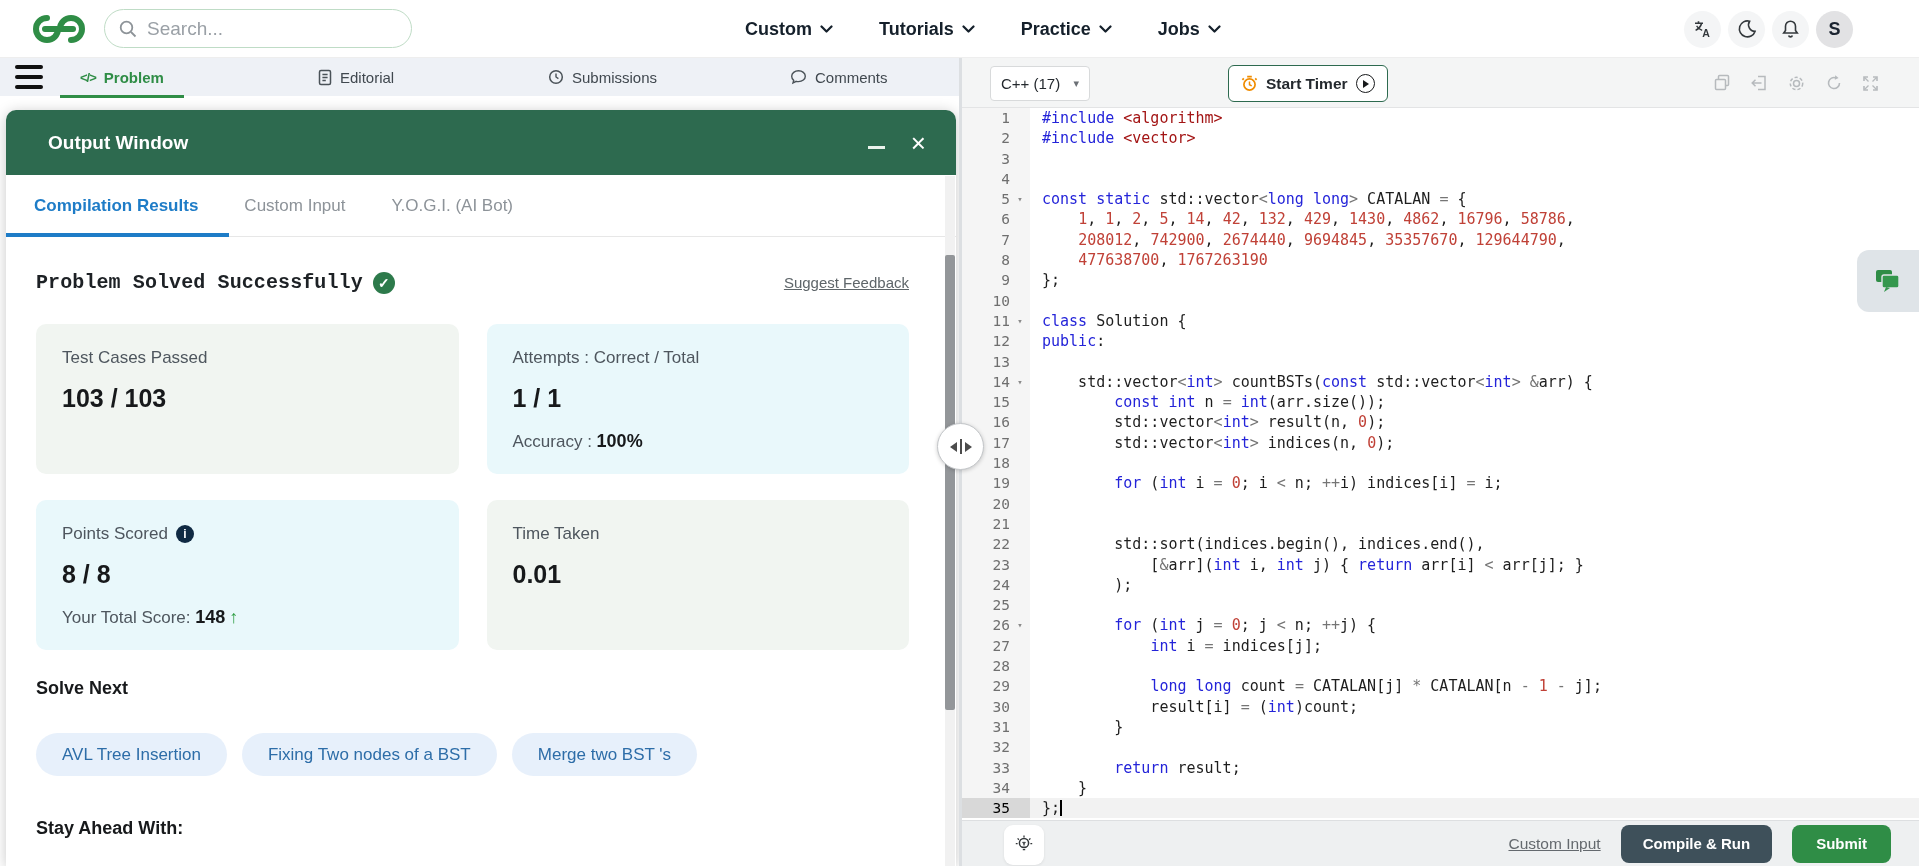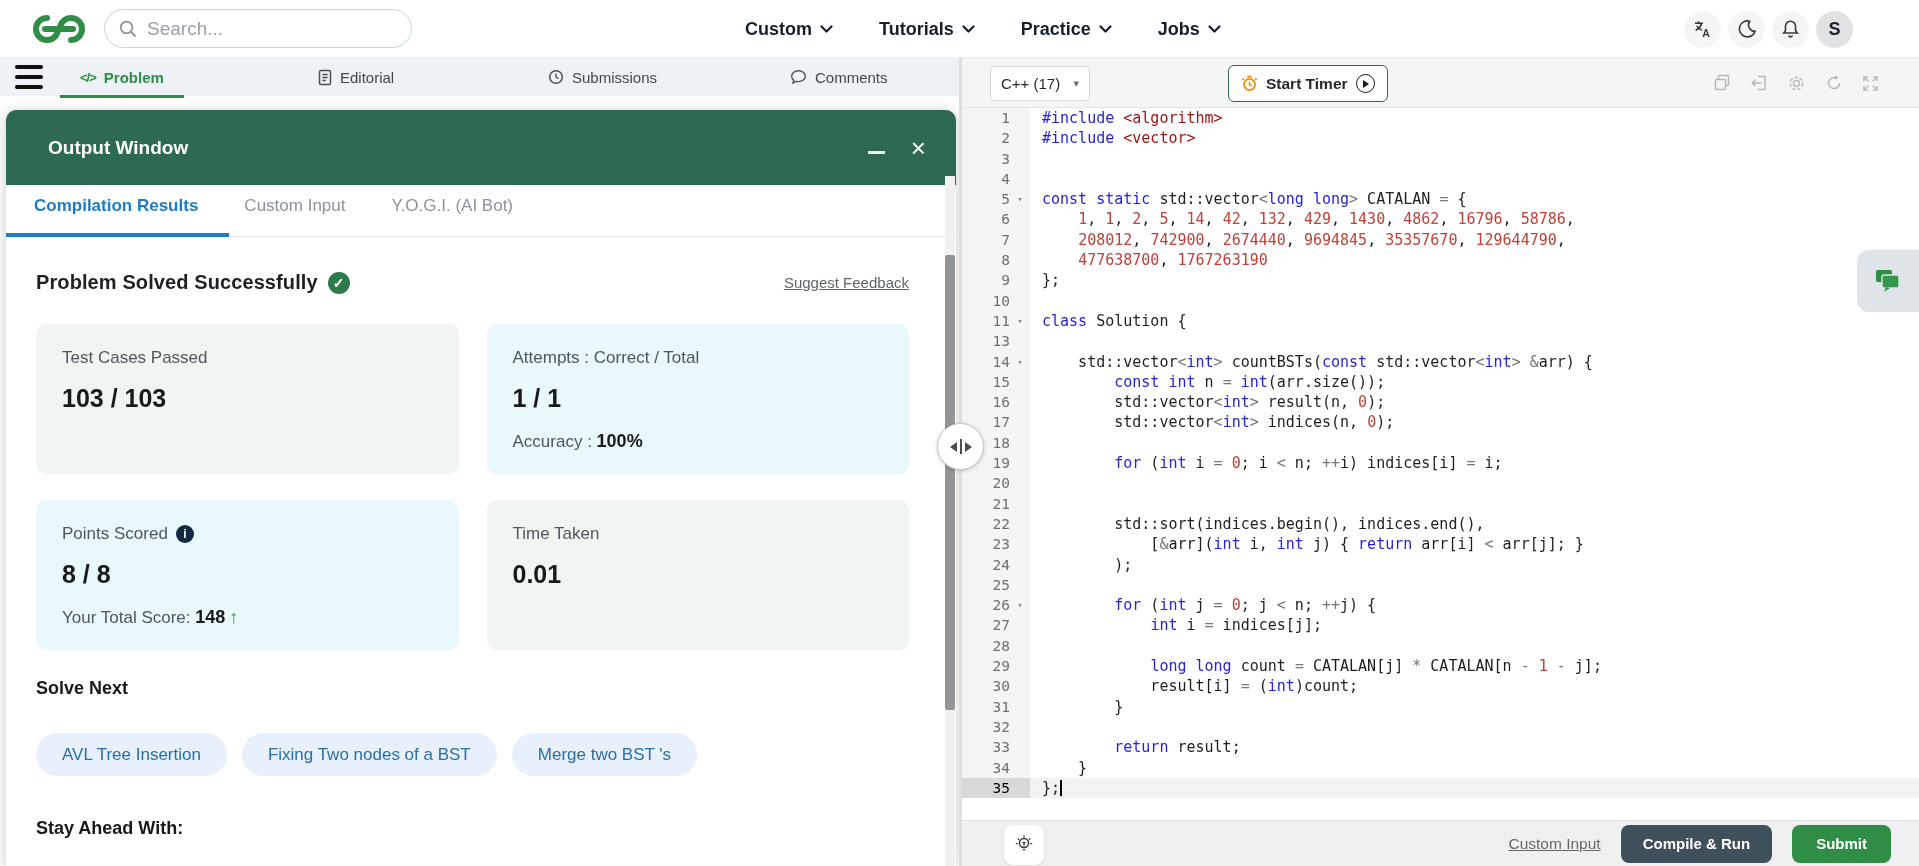--- a/index.html
+++ b/index.html
@@ -30,34 +30,34 @@
     flex-direction:column; justify-content:space-between; cursor:pointer; }
   .hamburger span { display:block; height:4px; background:#111; border-radius:2px; }
   .ptab { position:absolute; top:0; height:38px; display:flex; align-items:center; gap:8px;
     font-size:15px; color:#40484f; cursor:pointer; }
   .ptab.active { color:#2f8d46; font-weight:700; }
   .ptab.active::after { content:""; position:absolute; left:-20px; right:-20px; bottom:-2px; height:3px; background:#2f8d46; }
 
   
   .modal { position:absolute; left:6px; top:52px; width:950px; height:756px; background:#fff;
     border-radius:10px 10px 0 0; box-shadow:0 2px 14px rgba(0,0,0,.22); }
-  .modal-header { position:absolute; left:0; top:0; width:100%; height:75px; background:#2d6a4f;
+  .modal-header { position:absolute; left:0; top:0; width:100%; height:65px; background:#2d6a4f;
     border-radius:10px 10px 0 0; display:flex; align-items:center; padding:0 30px 0 42px; }
   .modal-title { color:#fff; font-size:19px; font-weight:700; }
   .win-controls { margin-left:auto; display:flex; align-items:center; gap:26px; }
   .min-icon { width:17px; height:2.5px; background:#eaf2ec; margin-top:10px; cursor:pointer; }
   .close-icon { color:#fff; font-size:26px; line-height:20px; font-weight:400; cursor:pointer; }
   .otabs { position:absolute; left:0; top:65px; width:100%; height:62px; display:flex; align-items:center;
     gap:46px; padding-left:28px; border-bottom:1px solid #e7e7e7; }
   .otab { font-size:17px; color:#8d9399; cursor:pointer; }
   .otab.active { color:#1e7cc7; font-weight:700; }
   .otab-underline { position:absolute; left:0; bottom:-1px; width:223px; height:4px; background:#1e7cc7; }
   .modal-body { position:absolute; left:0; top:127px; width:938px; bottom:0; padding:0 35px 0 30px; overflow:hidden; }
   .status-row { margin-top:34px; display:flex; align-items:center; }
-  .status-text { font-size:20px; font-weight:800; color:#1d2125; letter-spacing:.1px; }
+  .status-text { font-size:20px; font-weight:800; color:#1d2125; letter-spacing:.1px;font-family:Liberation Mono, monospace; }
   .check-badge { width:22px; height:22px; border-radius:50%; background:#2d7a4b; color:#fff; font-size:14px;
     display:inline-flex; align-items:center; justify-content:center; margin-left:10px; font-weight:700; }
   .feedback-link { margin-left:auto; font-size:15px; color:#5f6call; color:#5e6569; text-decoration:underline; cursor:pointer; }
   .cards { margin-top:30px; display:grid; grid-template-columns:1fr 1fr; gap:26px 28px; }
   .card { border-radius:10px; padding:24px 26px; height:150px; }
   .card.tone-green { background:#f1f5f1; }
   .card.tone-cyan { background:#e9f8fb; }
   .card-label { font-size:17px; color:#4e565e; display:flex; align-items:center; gap:8px; }
   .card-value { margin-top:16px; font-size:25px; font-weight:800; color:#17191b; }
   .card-extra { margin-top:18px; font-size:17px; color:#4e565e; }
@@ -363,20 +363,21 @@
         <div class="code-line"><span class="gutter"><span class="num">2</span><span class="fold"></span></span><span class="code-text"><span class="tk-k">#include</span><span class="tk-t"> </span><span class="tk-s">&lt;vector&gt;</span></span></div>
         <div class="code-line"><span class="gutter"><span class="num">3</span><span class="fold"></span></span><span class="code-text"></span></div>
         <div class="code-line"><span class="gutter"><span class="num">4</span><span class="fold"></span></span><span class="code-text"></span></div>
         <div class="code-line"><span class="gutter"><span class="num">5</span><span class="fold">▾</span></span><span class="code-text"><span class="tk-k">const</span><span class="tk-t"> </span><span class="tk-k">static</span><span class="tk-t"> std::vector</span><span class="tk-o">&lt;</span><span class="tk-k">long</span><span class="tk-t"> </span><span class="tk-k">long</span><span class="tk-o">&gt;</span><span class="tk-t"> CATALAN </span><span class="tk-o">=</span><span class="tk-t"> {</span></span></div>
         <div class="code-line"><span class="gutter"><span class="num">6</span><span class="fold"></span></span><span class="code-text"><span class="tk-t">    </span><span class="tk-n">1</span><span class="tk-t">, </span><span class="tk-n">1</span><span class="tk-t">, </span><span class="tk-n">2</span><span class="tk-t">, </span><span class="tk-n">5</span><span class="tk-t">, </span><span class="tk-n">14</span><span class="tk-t">, </span><span class="tk-n">42</span><span class="tk-t">, </span><span class="tk-n">132</span><span class="tk-t">, </span><span class="tk-n">429</span><span class="tk-t">, </span><span class="tk-n">1430</span><span class="tk-t">, </span><span class="tk-n">4862</span><span class="tk-t">, </span><span class="tk-n">16796</span><span class="tk-t">, </span><span class="tk-n">58786</span><span class="tk-t">,</span></span></div>
         <div class="code-line"><span class="gutter"><span class="num">7</span><span class="fold"></span></span><span class="code-text"><span class="tk-t">    </span><span class="tk-n">208012</span><span class="tk-t">, </span><span class="tk-n">742900</span><span class="tk-t">, </span><span class="tk-n">2674440</span><span class="tk-t">, </span><span class="tk-n">9694845</span><span class="tk-t">, </span><span class="tk-n">35357670</span><span class="tk-t">, </span><span class="tk-n">129644790</span><span class="tk-t">,</span></span></div>
         <div class="code-line"><span class="gutter"><span class="num">8</span><span class="fold"></span></span><span class="code-text"><span class="tk-t">    </span><span class="tk-n">477638700</span><span class="tk-t">, </span><span class="tk-n">1767263190</span></span></div>
         <div class="code-line"><span class="gutter"><span class="num">9</span><span class="fold"></span></span><span class="code-text"><span class="tk-t">};</span></span></div>
         <div class="code-line"><span class="gutter"><span class="num">10</span><span class="fold"></span></span><span class="code-text"></span></div>
         <div class="code-line"><span class="gutter"><span class="num">11</span><span class="fold">▾</span></span><span class="code-text"><span class="tk-k">class</span><span class="tk-t"> Solution {</span></span></div>
+        <div class="code-line"><span class="gutter"><span class="num">12</span><span class="fold"></span></span><span class="code-text"><span class="tk-k">public</span><span class="tk-t">:</span></span></div>
         <div class="code-line"><span class="gutter"><span class="num">13</span><span class="fold"></span></span><span class="code-text"></span></div>
         <div class="code-line"><span class="gutter"><span class="num">14</span><span class="fold">▾</span></span><span class="code-text"><span class="tk-t">    std::vector</span><span class="tk-o">&lt;</span><span class="tk-k">int</span><span class="tk-o">&gt;</span><span class="tk-t"> countBSTs(</span><span class="tk-k">const</span><span class="tk-t"> std::vector</span><span class="tk-o">&lt;</span><span class="tk-k">int</span><span class="tk-o">&gt;</span><span class="tk-t"> </span><span class="tk-o">&amp;</span><span class="tk-t">arr) {</span></span></div>
         <div class="code-line"><span class="gutter"><span class="num">15</span><span class="fold"></span></span><span class="code-text"><span class="tk-t">        </span><span class="tk-k">const</span><span class="tk-t"> </span><span class="tk-k">int</span><span class="tk-t"> n </span><span class="tk-o">=</span><span class="tk-t"> </span><span class="tk-k">int</span><span class="tk-t">(arr.size());</span></span></div>
         <div class="code-line"><span class="gutter"><span class="num">16</span><span class="fold"></span></span><span class="code-text"><span class="tk-t">        std::vector</span><span class="tk-o">&lt;</span><span class="tk-k">int</span><span class="tk-o">&gt;</span><span class="tk-t"> result(n, </span><span class="tk-n">0</span><span class="tk-t">);</span></span></div>
         <div class="code-line"><span class="gutter"><span class="num">17</span><span class="fold"></span></span><span class="code-text"><span class="tk-t">        std::vector</span><span class="tk-o">&lt;</span><span class="tk-k">int</span><span class="tk-o">&gt;</span><span class="tk-t"> indices(n, </span><span class="tk-n">0</span><span class="tk-t">);</span></span></div>
         <div class="code-line"><span class="gutter"><span class="num">18</span><span class="fold"></span></span><span class="code-text"></span></div>
         <div class="code-line"><span class="gutter"><span class="num">19</span><span class="fold"></span></span><span class="code-text"><span class="tk-t">        </span><span class="tk-k">for</span><span class="tk-t"> (</span><span class="tk-k">int</span><span class="tk-t"> i </span><span class="tk-o">=</span><span class="tk-t"> </span><span class="tk-n">0</span><span class="tk-t">; i </span><span class="tk-o">&lt;</span><span class="tk-t"> n; </span><span class="tk-o">++</span><span class="tk-t">i) indices[i] </span><span class="tk-o">=</span><span class="tk-t"> i;</span></span></div>
         <div class="code-line"><span class="gutter"><span class="num">20</span><span class="fold"></span></span><span class="code-text"></span></div>
         <div class="code-line"><span class="gutter"><span class="num">21</span><span class="fold"></span></span><span class="code-text"></span></div>
         <div class="code-line"><span class="gutter"><span class="num">22</span><span class="fold"></span></span><span class="code-text"><span class="tk-t">        std::sort(indices.begin(), indices.end(),</span></span></div>

